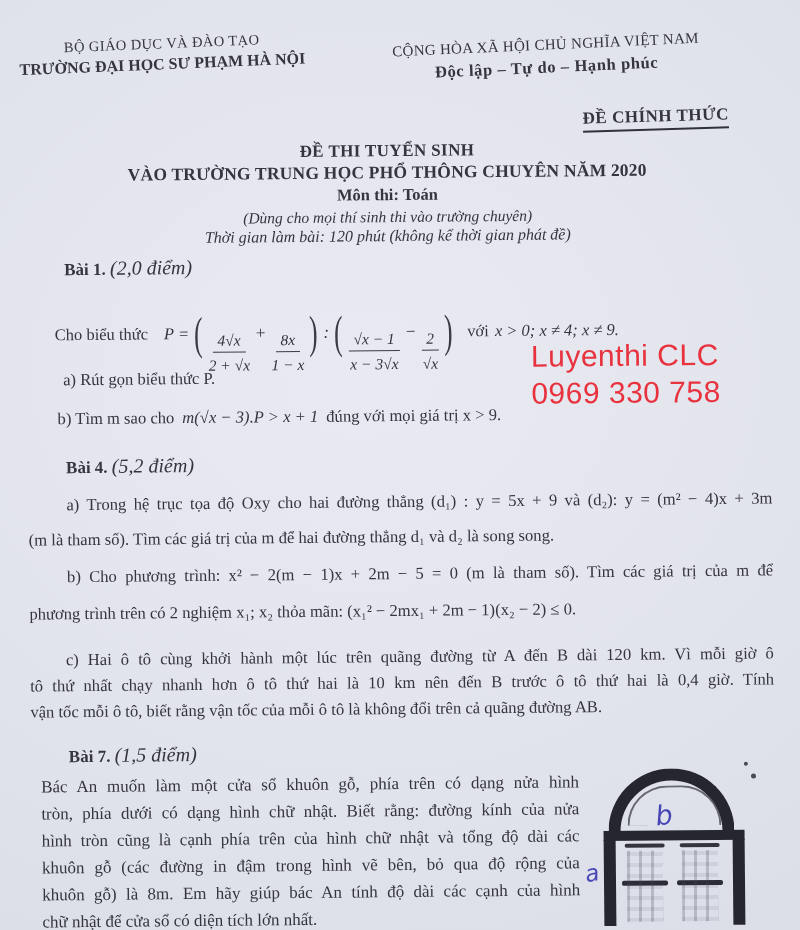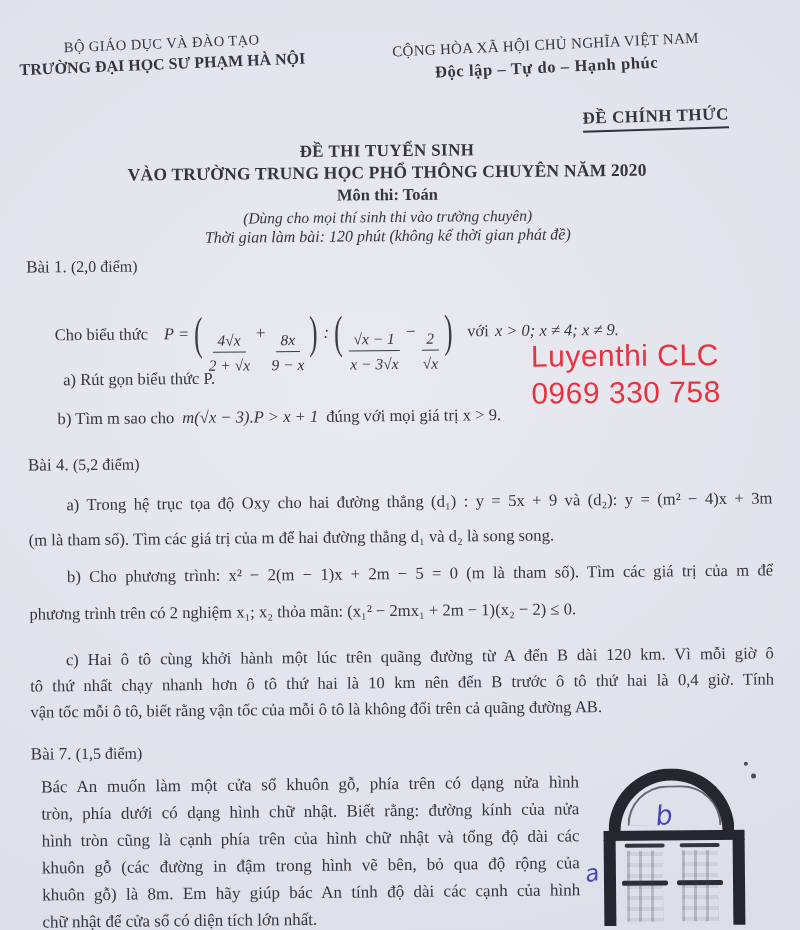--- a/index.html
+++ b/index.html
@@ -24,22 +24,22 @@
   
   .title { position:absolute; top:141px; left:0; width:780px; text-align:center; }
   .title .t1 { font-size:17px; font-weight:bold; letter-spacing:.4px; }
   .title .t2 { font-size:17.5px; font-weight:bold; margin-top:1px; letter-spacing:.2px; }
   .title .t3 { font-size:16.5px; font-weight:bold; margin-top:2px; }
   .title .t4 { font-size:15.5px; font-style:italic; margin-top:3px; }
   .title .t5 { font-size:16px; font-style:italic; margin-top:1px; }
 
   
   .shead { position:absolute; font-size:17px; white-space:nowrap; }
-  .shead .lbl { font-weight:normal; }
-  .shead .pts { font-size:16px; }
+  .shead .lbl { font-weight:bold;margin-left:38px; }
+  .shead .pts { font-style:italic; font-size:20px; }
 
   
   .line { position:absolute; font-size:16.6px; white-space:nowrap; }
   .just { white-space:normal; text-align:justify; text-align-last:justify; }
 
   
   .formula-row { position:absolute; top:291px; left:56px; display:flex; align-items:center; font-size:16.5px; }
   .formula-row .intro { margin-right:16px; }
   .math { display:flex; align-items:center; gap:5px; font-style:italic; }
   .frac { display:inline-flex; flex-direction:column; align-items:center; line-height:1.2; font-size:15.5px; }
@@ -114,21 +114,21 @@
       <span class="math">
         <span>P =</span>
         <span class="paren">(</span>
         <span class="frac">
           <span class="num">4√x</span>
           <span class="den">2 + √x</span>
         </span>
         <span class="opr">+</span>
         <span class="frac">
           <span class="num">8x</span>
-          <span class="den">9 − x</span>
+          <span class="den">1 − x</span>
         </span>
         <span class="paren">)</span>
         <span class="opr">:</span>
         <span class="paren">(</span>
         <span class="frac">
           <span class="num">√x − 1</span>
           <span class="den">x − 3√x</span>
         </span>
         <span class="opr">−</span>
         <span class="frac">

